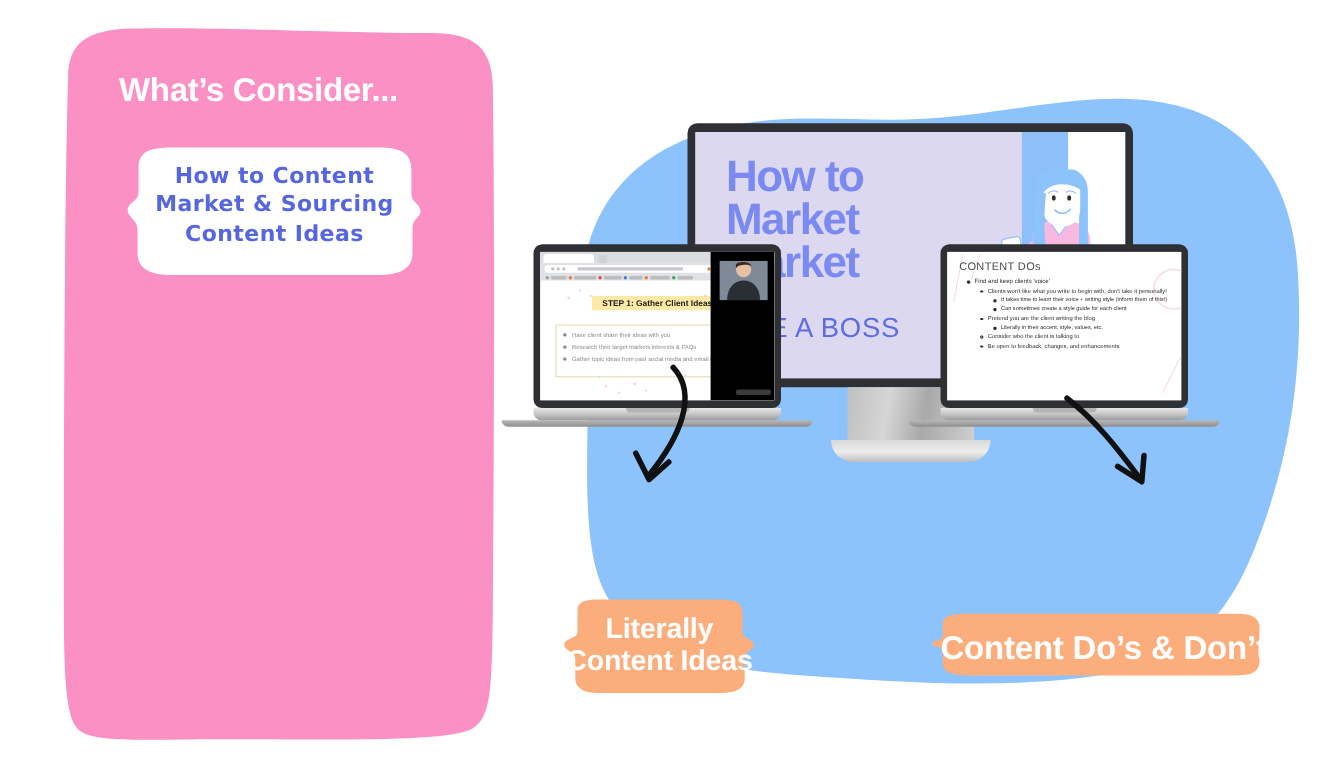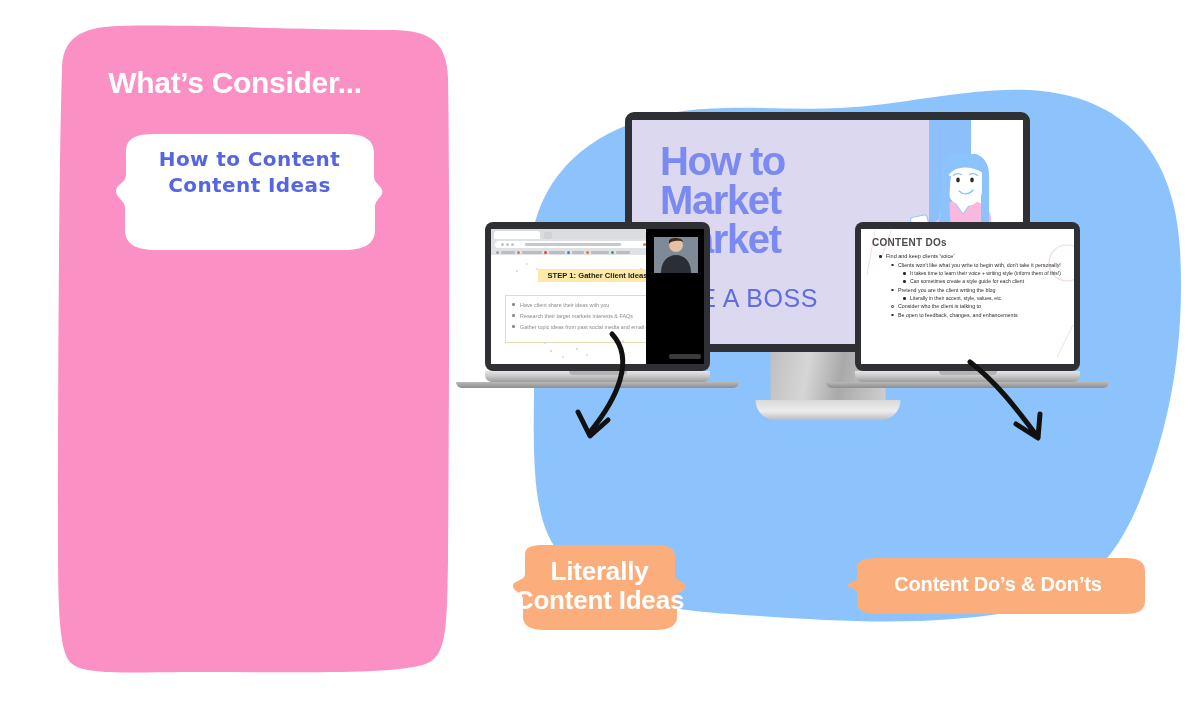--- a/index.html
+++ b/index.html
@@ -110,41 +110,41 @@
   .step-box li:before{
     content:"";position:absolute;left:-8px;top:2px;width:2.6px;height:2.6px;
     border-radius:50%;background:#8a8a88;
   }
   .cam-tile{position:absolute;right:0;top:0;width:58px;height:100%;background:#000;}
   .cam-head{position:absolute;right:6px;top:8px;width:44px;height:36px;overflow:hidden;}
 
   
   .do-title{
     position:absolute;left:11px;top:8px;color:#4b4b4b;
-    font-size:10px;letter-spacing:0.3px;font-family:"Liberation Sans",sans-serif;font-weight:bold;
+    font-size:10px;letter-spacing:0.3px;font-family:"Liberation Sans",sans-serif;
   }
   .do-list{position:absolute;left:16px;right:6px;top:24px;}
   .do-list div{color:#2b2b2b;line-height:1.32;position:relative;margin-bottom:1.5px;}
   .lv1{font-size:5.5px;padding-left:9px;}
   .lv2{font-size:5.3px;padding-left:21px;}
   .lv3{font-size:5.1px;padding-left:33px;}
   .lv1:before{content:"";position:absolute;left:2px;top:2px;width:2.6px;height:2.6px;border-radius:50%;background:#2b2b2b;}
   .lv2:before{content:"";position:absolute;left:14px;top:2px;width:2.6px;height:2.6px;border-radius:50%;border:0.6px solid #2b2b2b;box-sizing:border-box;}
   .lv3:before{content:"";position:absolute;left:26px;top:2px;width:2.6px;height:2.6px;border-radius:50%;background:#2b2b2b;}
 
   
   .badge{position:absolute;}
   .badge .btxt{
     position:relative;color:#ffffff;font-weight:bold;text-align:center;
     font-family:"Liberation Sans",sans-serif;letter-spacing:-0.2px;
   }
   #badge-left{left:497px;top:543px;width:205px;}
   #badge-left .btxt{font-size:26px;line-height:1.12;padding:14px 10px 16px;}
   #badge-right{left:843px;top:557px;width:310px;}
-  #badge-right .btxt{font-size:20px;line-height:1.1;padding:16px 12px 18px;white-space:nowrap;}
+  #badge-right .btxt{font-size:30px;line-height:1.1;padding:16px 12px 18px;white-space:nowrap;}
   .badge svg{position:absolute;left:0;top:0;}
 </style>
 </head>
 <body>
 
 <div class="stage">
 
   <div id="pink-panel">
     <svg width="470" height="705" viewBox="0 0 470 705">
       <path d="M62,70 C62,40 78,27 120,26 C190,24 300,30 392,30
@@ -162,20 +162,21 @@
     <div id="included-card">
       <svg class="card-bg" width="275" height="124" viewBox="0 0 275 124">
         <path d="M14,22 C14,8 24,4 44,4 L232,4 C252,4 262,9 262,24
                  L262,46 C262,54 268,54 270,60 C272,67 264,68 263,76
                  L263,100 C263,114 252,120 232,120 L44,120
                  C24,120 13,114 13,100 L13,78 C13,70 4,68 4,61
                  C4,54 14,53 14,45 Z" fill="#FFFFFF"></path>
       </svg>
       <div class="card-text">
         <div>How to Content</div>
+        <div>Market &amp; Sourcing</div>
         <div>Content Ideas</div>
       </div>
     </div>
   </div>
 
   <div id="device-scene">
 
     <svg id="blue-blob" width="760" height="705" viewBox="0 0 760 705">
       <path d="M92,290 C80,210 120,150 190,124 C260,98 330,112 400,108
                C480,104 560,78 630,96 C700,114 736,170 740,250

